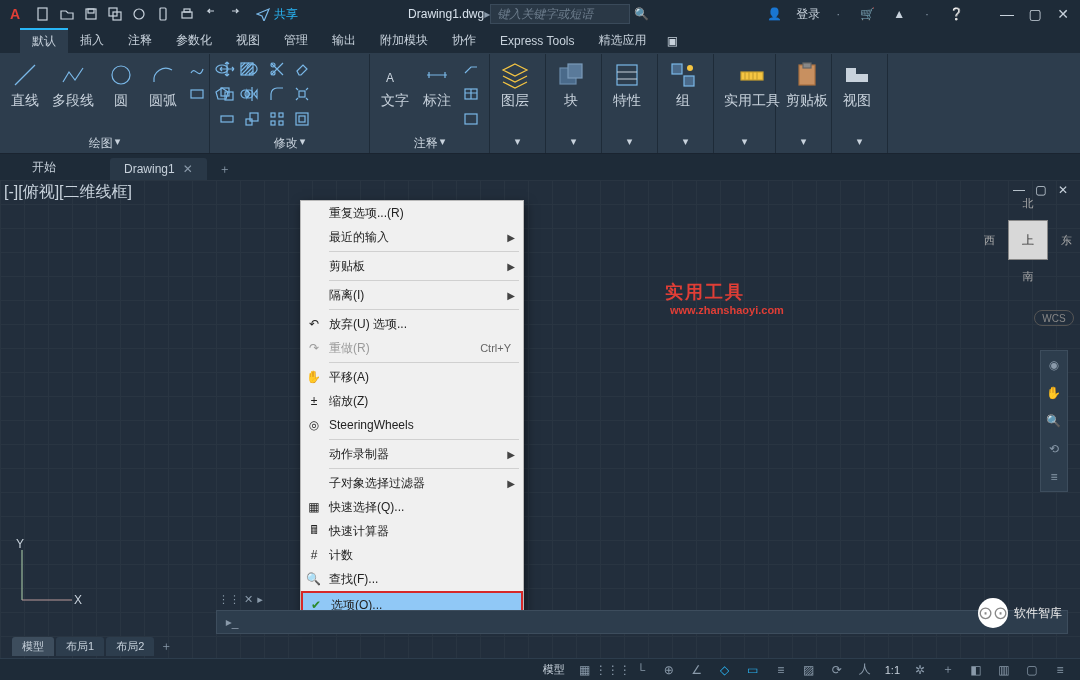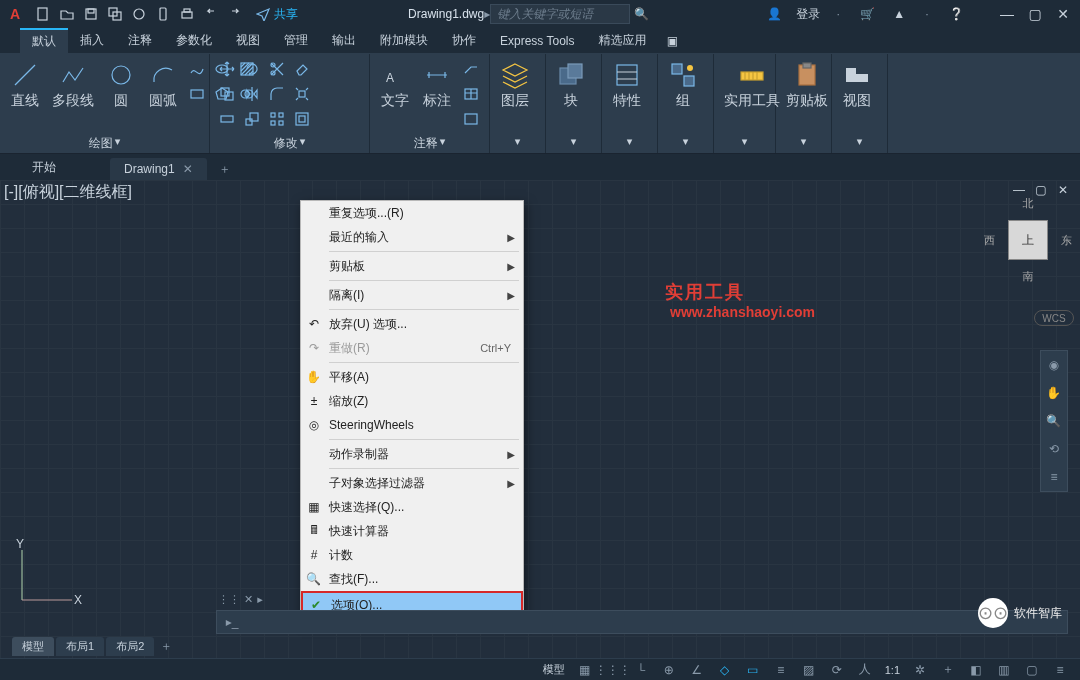--- a/index.html
+++ b/index.html
@@ -49,21 +49,21 @@
 .ctxmenu { position: absolute; left: 300px; top: 20px; width: 224px; background: #f0f0f0; border: 1px solid #b8b8b8; box-shadow: 2px 4px 10px rgba(0,0,0,.5); color: #222; }
 .ctx-item { height: 24px; display: flex; align-items: center; padding-left: 28px; position: relative; }
 .ctx-item.disabled { color: #9a9a9a; }
 .ctx-item.highlighted { background: #90c8f6 !important; border: 2px solid #d62828; box-sizing:border-box;height:28px;}
 .ctx-sep { height: 1px; background: #d0d0d0; margin: 2px 4px 2px 28px; }
 .ctx-icon { position: absolute; left: 4px; width: 18px; height: 18px; display:flex;align-items:center;justify-content:center;font-size:12px;}
 .ctx-arrow { position: absolute; right: 8px; color: #444; font-size:10px;}
 .ctx-shortcut { position: absolute; right: 12px; color: #666; font-size: 11px; }
 
 .watermark1 { position: absolute; left: 665px; top: 100px; color: #e03e36; font-weight: bold; font-size: 18px; letter-spacing: 2px; }
-.watermark2 { position: absolute; left: 670px; top: 124px; color: #e03e36; font-weight: bold; font-size: 14px; }
+.watermark2 { position: absolute; left: 670px; top: 124px; color: #e03e36; font-weight: bold; font-size: 11px; }
 
 .viewcube { position: absolute; right: 12px; top: 20px; width: 80px; height: 80px; display:flex;align-items:center;justify-content:center;}
 .vc-face { width: 40px; height: 40px; background: #d8d8d8; border:1px solid #888; display:flex;align-items:center;justify-content:center;color:#333;font-size:12px;}
 .vc-dir { position:absolute;color:#aaa;font-size:11px;}
 .vc-n{top:-4px;}.vc-s{bottom:-4px;}.vc-e{right:-4px;}.vc-w{left:-4px;}
 .wcs-badge { position: absolute; right: 6px; top: 130px; width: 40px; height: 16px; border:1px solid #555; border-radius:8px; display:flex;align-items:center;justify-content:center;font-size:10px;color:#888;}
 
 .navbar { position: absolute; right: 12px; top: 170px; width: 28px; background: #2d3d4d; border:1px solid #3d4d5d; display:flex;flex-direction:column;align-items:center;padding:4px 0;gap:8px;}
 .nav-ico { width:20px;height:20px;display:flex;align-items:center;justify-content:center;color:#8a9aaa;}
 

